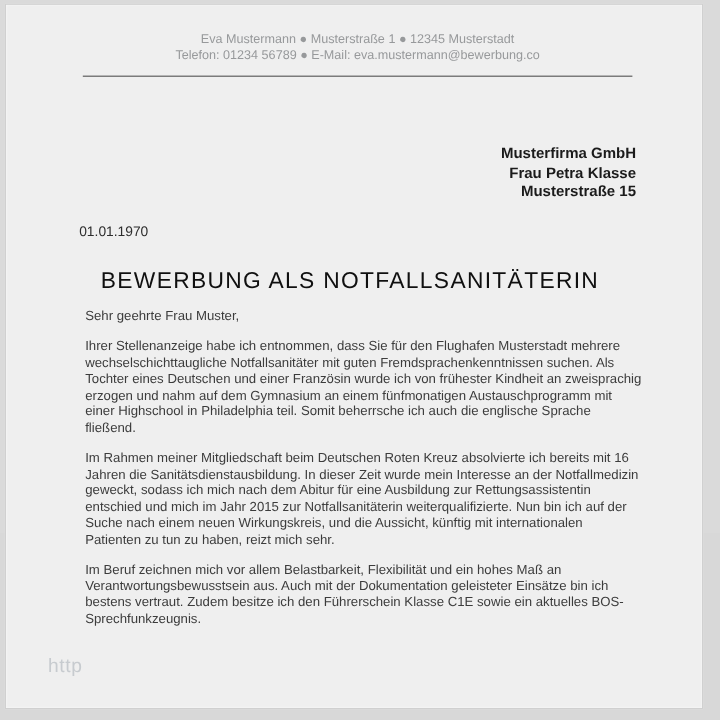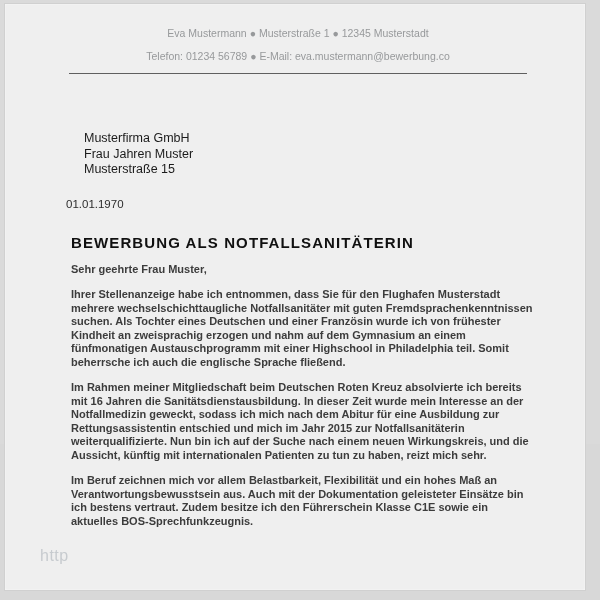--- a/index.html
+++ b/index.html
@@ -35,57 +35,57 @@
     height: 100%;
     padding: 0 55px 0 61px;
   }
   .letter-head {
     padding-top: 23px;
     text-align: center;
     color: #97999b;
     font-size: 10.5px;
     line-height: 13px;
   }
-  .letter-head .line2 { margin-top: 10px; }
+  .letter-head .line2 { }
   .head-rule {
     margin: 10px auto 0 auto;
     width: 458px;
     border: none;
     border-top: 1.5px solid #5f5f5f;
     height: 0;
   }
   .recipient {
     margin-top: 57px;
-    margin-left: 18px;
-    font-weight: normal;
+    margin-left: 8px;
+    font-weight: bold;
     color: #1b1b1b;
     font-size: 12.5px;
     line-height: 15.5px;
+    text-align: right;
   }
   .date-row {
     margin-top: 20px;
     text-align: left;
     font-size: 11.5px;
     color: #2d2d2d;
   }
   .subject {
     margin-top: 24px;
-    margin-left: 5px;
-    font-weight: bold;
-    font-size: 15px;
+    margin-left: 18px;
+    font-weight: normal;
+    font-size: 19px;
     letter-spacing: 1.1px;
     color: #101010;
   }
   .body-copy {
     margin-left: 5px;
     font-size: 11px;
     line-height: 13.5px;
     color: #3c3c3c;
     width: 464px;
-    font-weight: bold;
   }
   .body-copy p { margin: 12px 0 0 0; }
   .salutation { margin-top: 20px; }
   .watermark {
     position: absolute;
     left: 35px;
     top: 543px;
     font-size: 16px;
     color: #c7cbcf;
     letter-spacing: 0.5px;
@@ -100,21 +100,21 @@
 
       <div class="letter-head">
         <div class="line1">Eva Mustermann ● Musterstraße 1 ● 12345 Musterstadt</div>
         <div class="line2">Telefon: 01234 56789 ● E-Mail: eva.mustermann@bewerbung.co</div>
       </div>
 
       <hr class="head-rule">
 
       <div class="recipient">
         <div>Musterfirma GmbH</div>
-        <div>Frau Jahren Muster</div>
+        <div>Frau Petra Klasse</div>
         <div>Musterstraße 15</div>
       </div>
 
       <div class="date-row">
         <span>01.01.1970</span>
       </div>
 
       <div class="subject">BEWERBUNG ALS NOTFALLSANITÄTERIN</div>
 
       <div class="body-copy">

